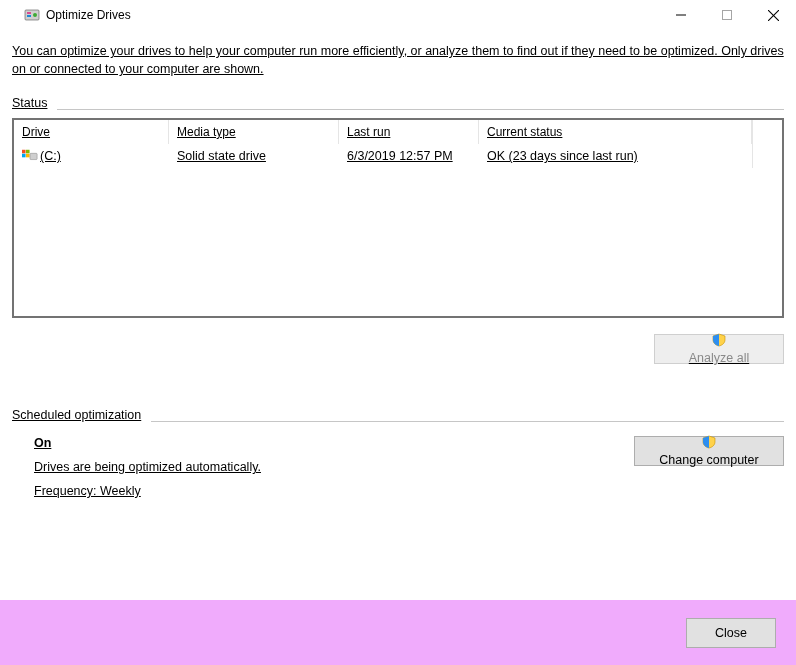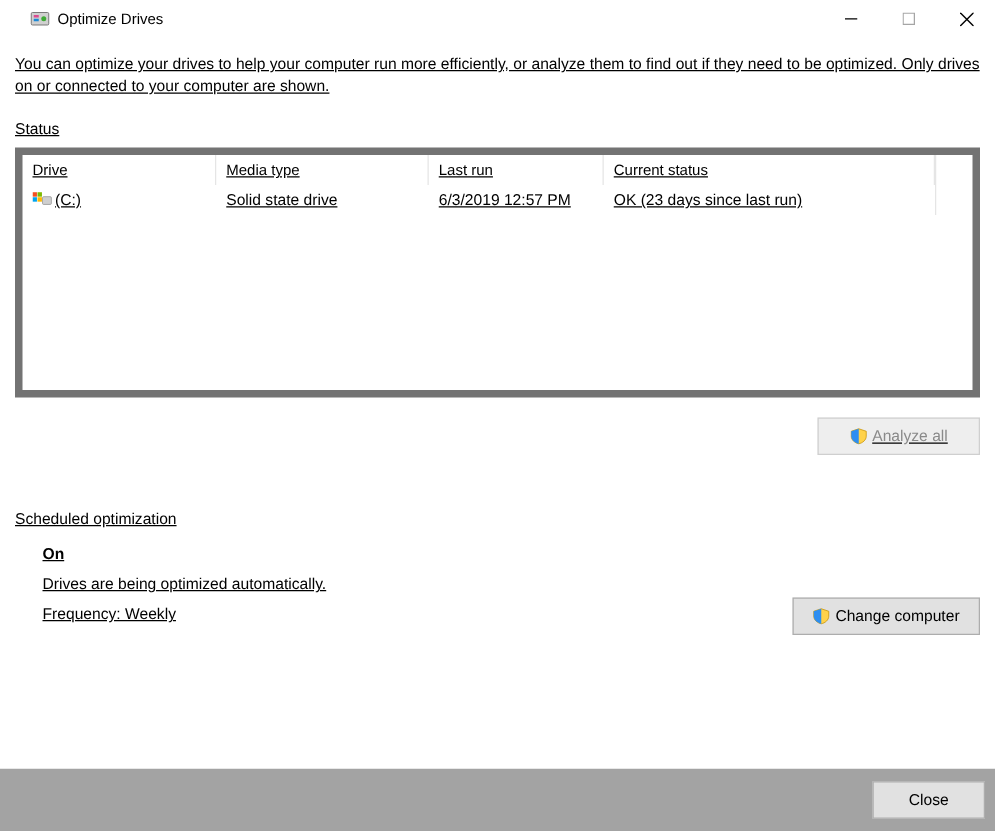--- a/index.html
+++ b/index.html
@@ -37,31 +37,30 @@
   .content {
     padding: 8px 12px 0 12px;
     text-decoration: underline;
   }
   .intro {
     font-size: 12.5px;
     line-height: 1.45;
     margin: 4px 0 18px 0;
   }
   .section-header {
-    display: flex; align-items: flex-start;
+    display: flex; align-items: flex-end;
     margin-bottom: 8px;
     font-size: 12.5px;
-    flex-direction: column;
   }
   .section-header .label { padding-right: 10px; white-space: nowrap; }
   .section-header .rule {
     flex: 1; height: 1px; background: #c6c6c6;
   }
   .drive-box {
-    border: 6px solid #737373;
+    border: 2px solid #737373;
     height: 200px;
     width: 100%;
   }
   .drive-header {
     display: flex;
     font-size: 12px;
     height: 24px;
     align-items: center;
     border-bottom: 0px solid #e5e5e5;
   }
@@ -92,55 +91,56 @@
   .btn {
     border: 1px solid #adadad;
     background: #e1e1e1;
     height: 30px;
     min-width: 130px;
     font-size: 12.5px;
     display: inline-flex; align-items: center; justify-content: center;
     padding: 0 14px;
     cursor: pointer;
     gap: 4px;
+    flex-direction: column;
   }
   .btn.disabled {
     color: #8a8a8a;
     background: #eee;
     border-color: #cfcfcf;
     cursor: default;
   }
   .btn.change { min-width: 150px; }
   .sched-block {
     margin-top: 44px;
   }
   .sched-grid {
     display: flex;
-    align-items: flex-end;
+    align-items: flex-start;
     margin-top: 14px;
   }
   .sched-left {
     flex: 1;
     padding-left: 22px;
     font-size: 12.5px;
   }
   .sched-left .on {
     font-weight: 600;
     margin-bottom: 10px;
   }
   .sched-left .line {
     margin-bottom: 10px;
   }
   .footer {
     position: absolute;
     left: 0; right: 0; bottom: 0;
-    height: 50px;
-    background: #a3a3a3;
+    height: 65px;
+    background: #f0abfc;
     display: flex; align-items: center; justify-content: flex-end;
-    padding-right: 8px;
+    padding-right: 20px;
   }
   .footer .btn { min-width: 90px; }
   svg { display: block; }
 </style>
 </head>
 <body>
 
 <div class="titlebar">
   <span class="app-icon">
     <svg width="16" height="16" viewBox="0 0 16 16">

